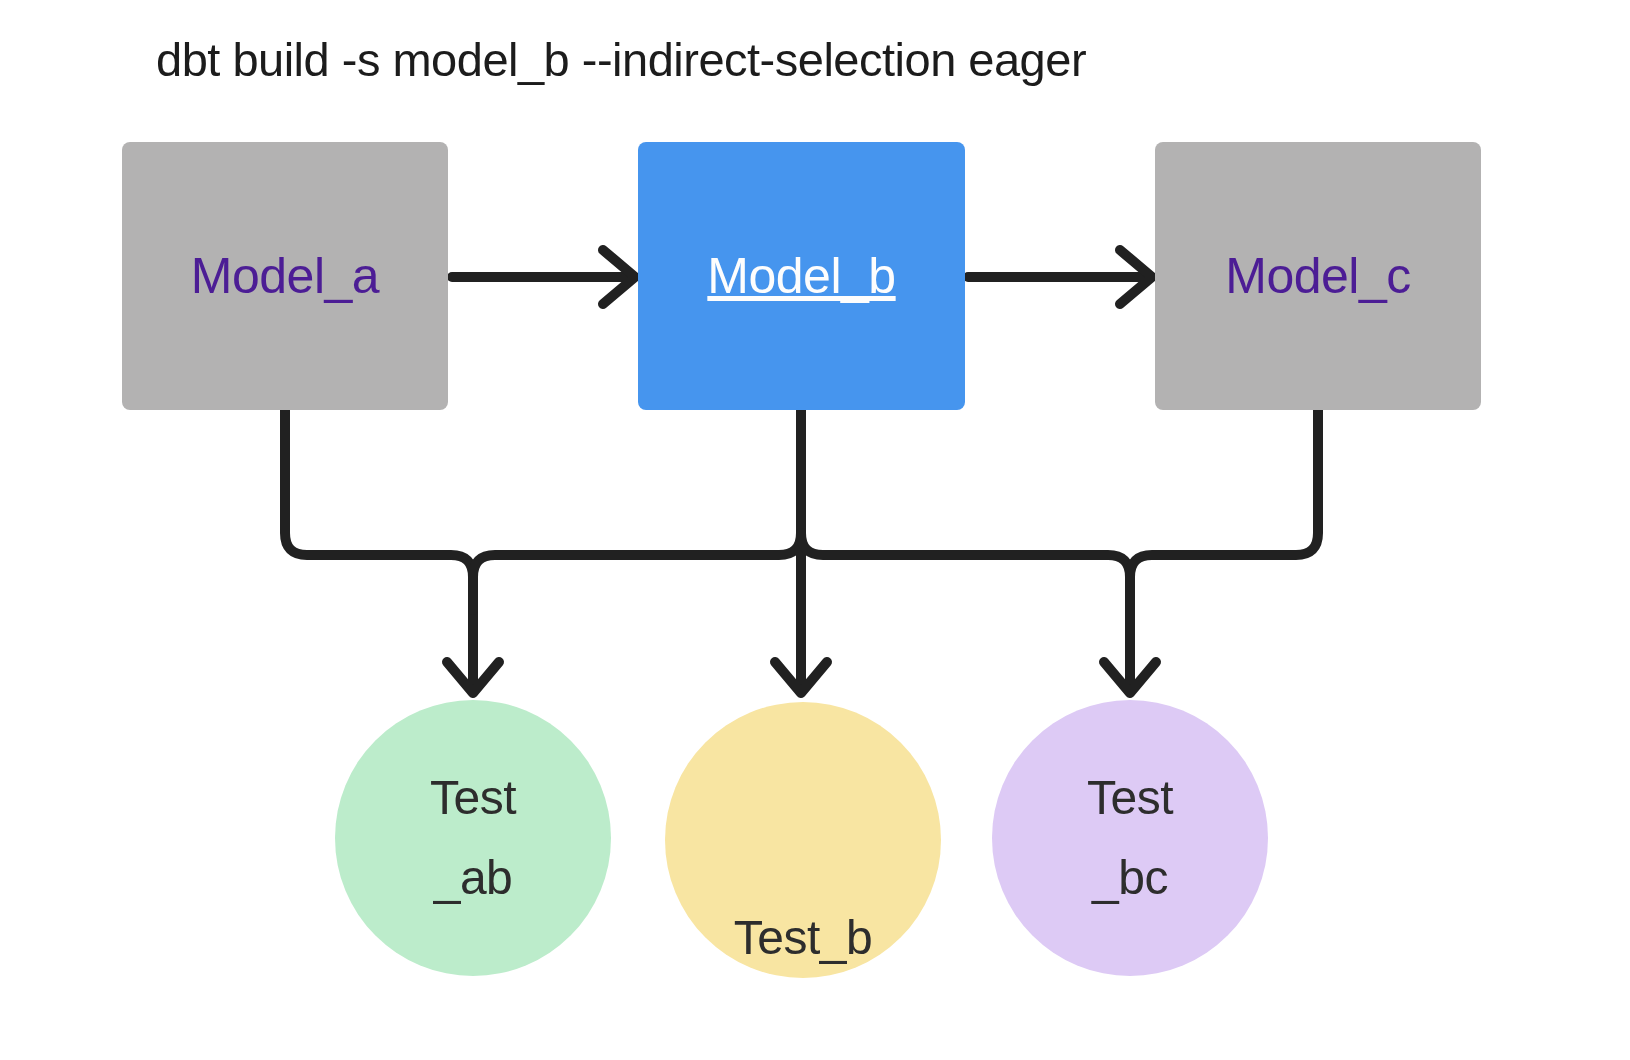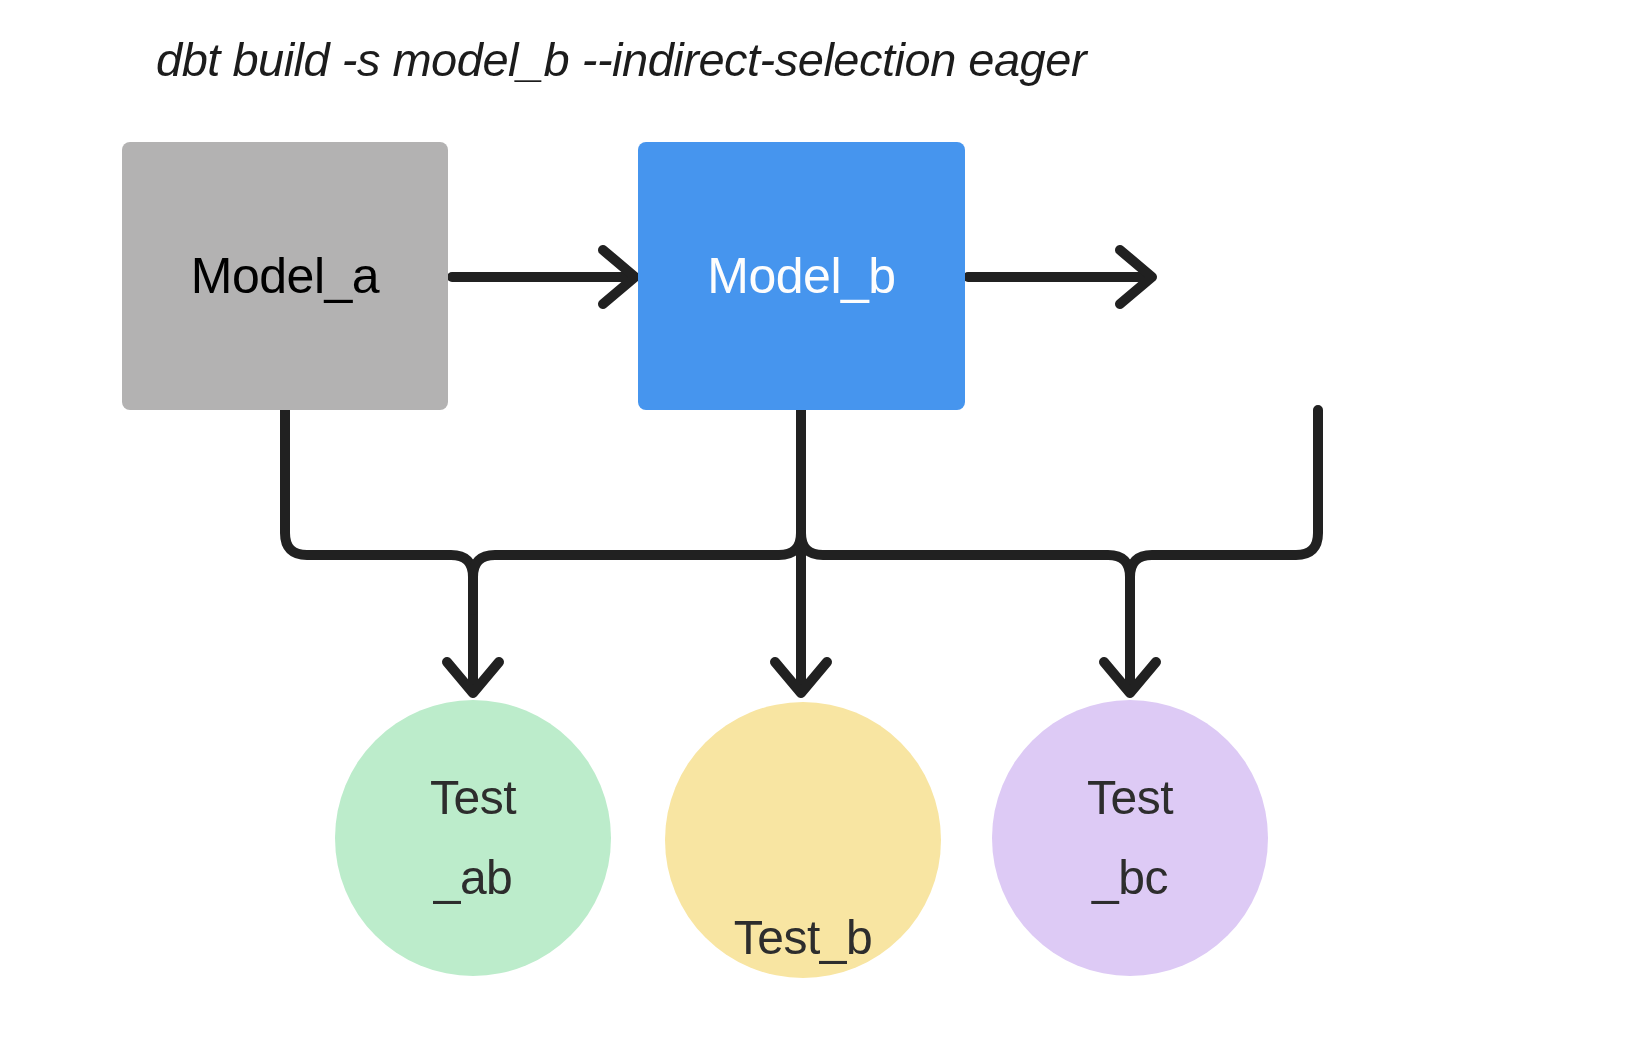--- a/index.html
+++ b/index.html
@@ -13,21 +13,20 @@
   }
   .title {
     position: absolute;
     left: 156px;
     top: 32px;
     font-size: 47px;
     font-weight: 500;
     letter-spacing: -0.5px;
     color: #1c1c1c;
     white-space: nowrap;
-    font-style: italic;
   }
   .edges-layer {
     position: absolute;
     left: 0; top: 0;
     width: 1630px; height: 1060px;
     z-index: 0;
   }
   .edges-layer path {
     fill: none;
     stroke: #212121;
@@ -42,24 +41,24 @@
     height: 268px;
     border-radius: 8px;
     display: flex;
     align-items: center;
     justify-content: center;
     z-index: 1;
     font-size: 50px;
     font-weight: 400;
     letter-spacing: -0.5px;
   }
-  .model-default { background: #b3b2b2; color: #000000; }
+  .model-default { background: #b3b2b2; color: #4c1d95; }
   .model-selected { background: #4695ee; color: #fdfdfd; }
   .box-a { left: 122px; }
-  .box-b { left: 638px; width: 327px; }
+  .box-b { left: 638px; width: 327px; text-decoration: underline; }
   .box-c { left: 1155px; }
   .test-circle {
     position: absolute;
     width: 276px;
     height: 276px;
     border-radius: 50%;
     display: flex;
     flex-direction: column;
     align-items: center;
     justify-content: center;
@@ -105,20 +104,23 @@
   </svg>
 
   <div class="node-box model-default box-a">
     <span>Model_a</span>
   </div>
 
   <div class="node-box model-selected box-b">
     <span>Model_b</span>
   </div>
 
+  <div class="node-box model-default box-c">
+    <span>Model_c</span>
+  </div>
 
   <div class="test-circle circle-ab">
     <span>Test</span>
     <span>_ab</span>
   </div>
 
   <div class="test-circle circle-b">
     <span>Test_b</span>
     <span></span>
   </div>

